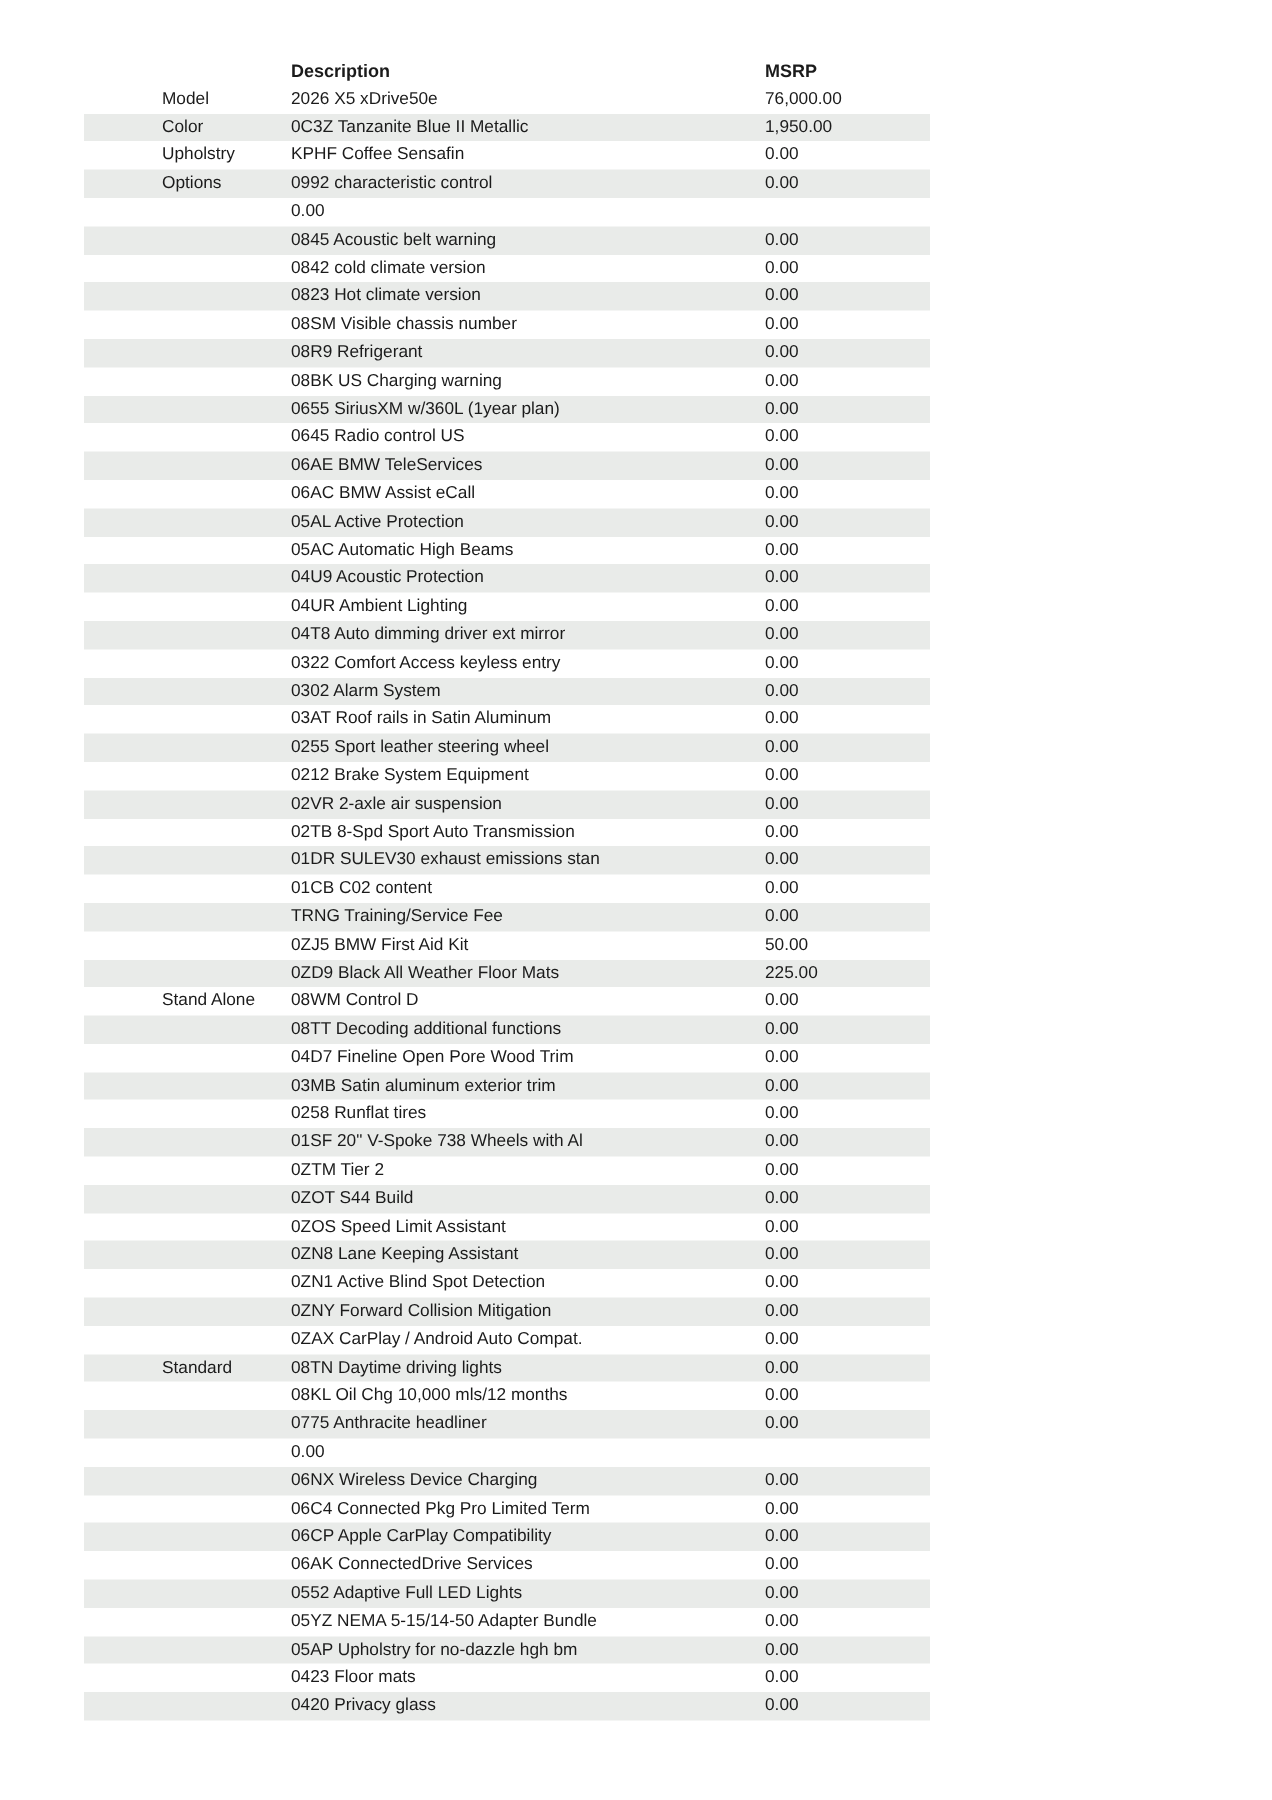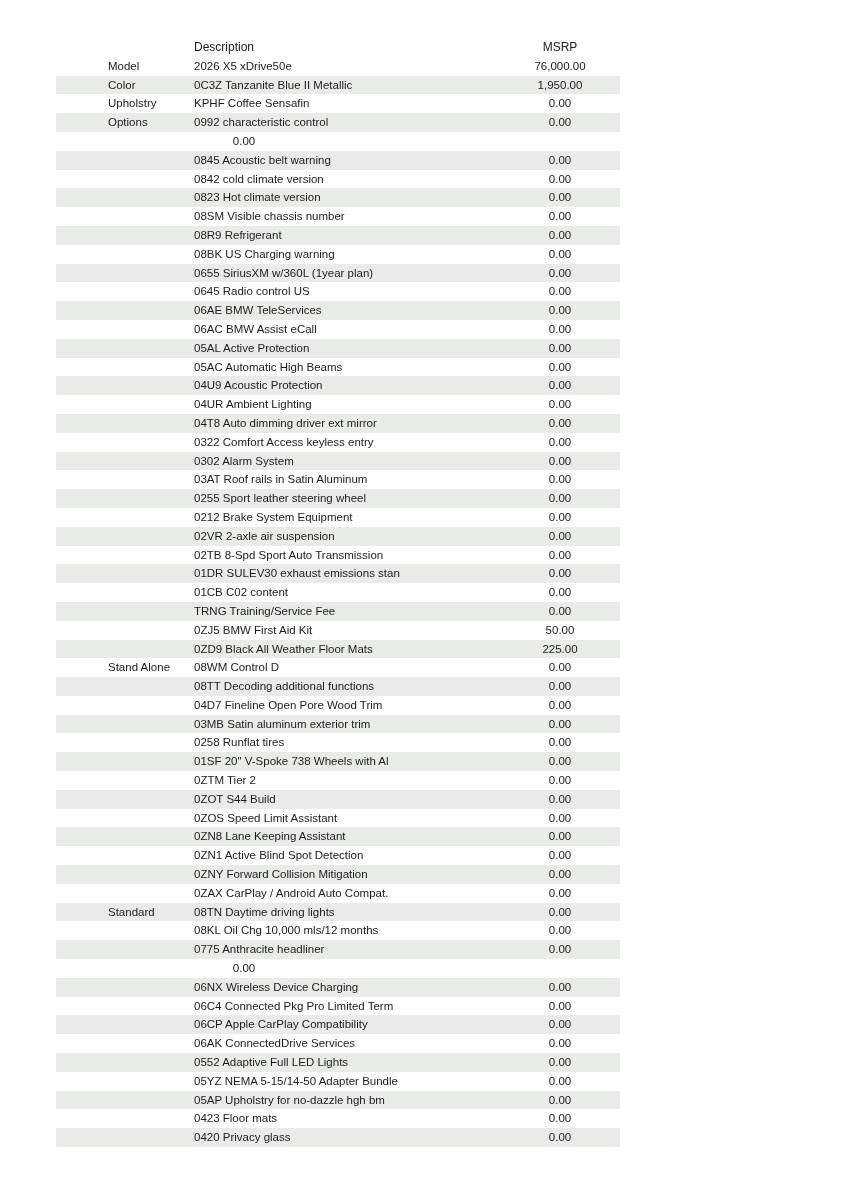--- a/index.html
+++ b/index.html
@@ -21,41 +21,41 @@
     width: 564px;
   }
   .row {
     display: flex;
     align-items: center;
     height: 18.8px;
     font-size: 11.5px;
     line-height: 18.8px;
   }
   .row.header {
-    font-weight: normal;
+    font-weight: bold;
     font-size: 12px;
     background: #ffffff;
   }
   #table-body .row:nth-child(even) {
     background: var(--stripe, #e9ebe9);
   }
   .cell { overflow: hidden; white-space: nowrap; }
   .cell.cat {
     width: 92px;
     padding-left: 6px;
     flex: 0 0 auto;
     margin-left: 46px;
   }
   .cell.desc {
     flex: 1 1 auto;
   }
   .cell.msrp {
     width: 110px;
     flex: 0 0 auto;
-    text-align: center;
+    text-align: left;
     padding-right: 10px;
   }
 </style>
 </head>
 <body style="background: rgb(255, 255, 255); color: rgb(27, 27, 27);">
 
 <div class="page">
   <div class="doc-table">
     <div class="row header">
       <div class="cell cat"></div>

